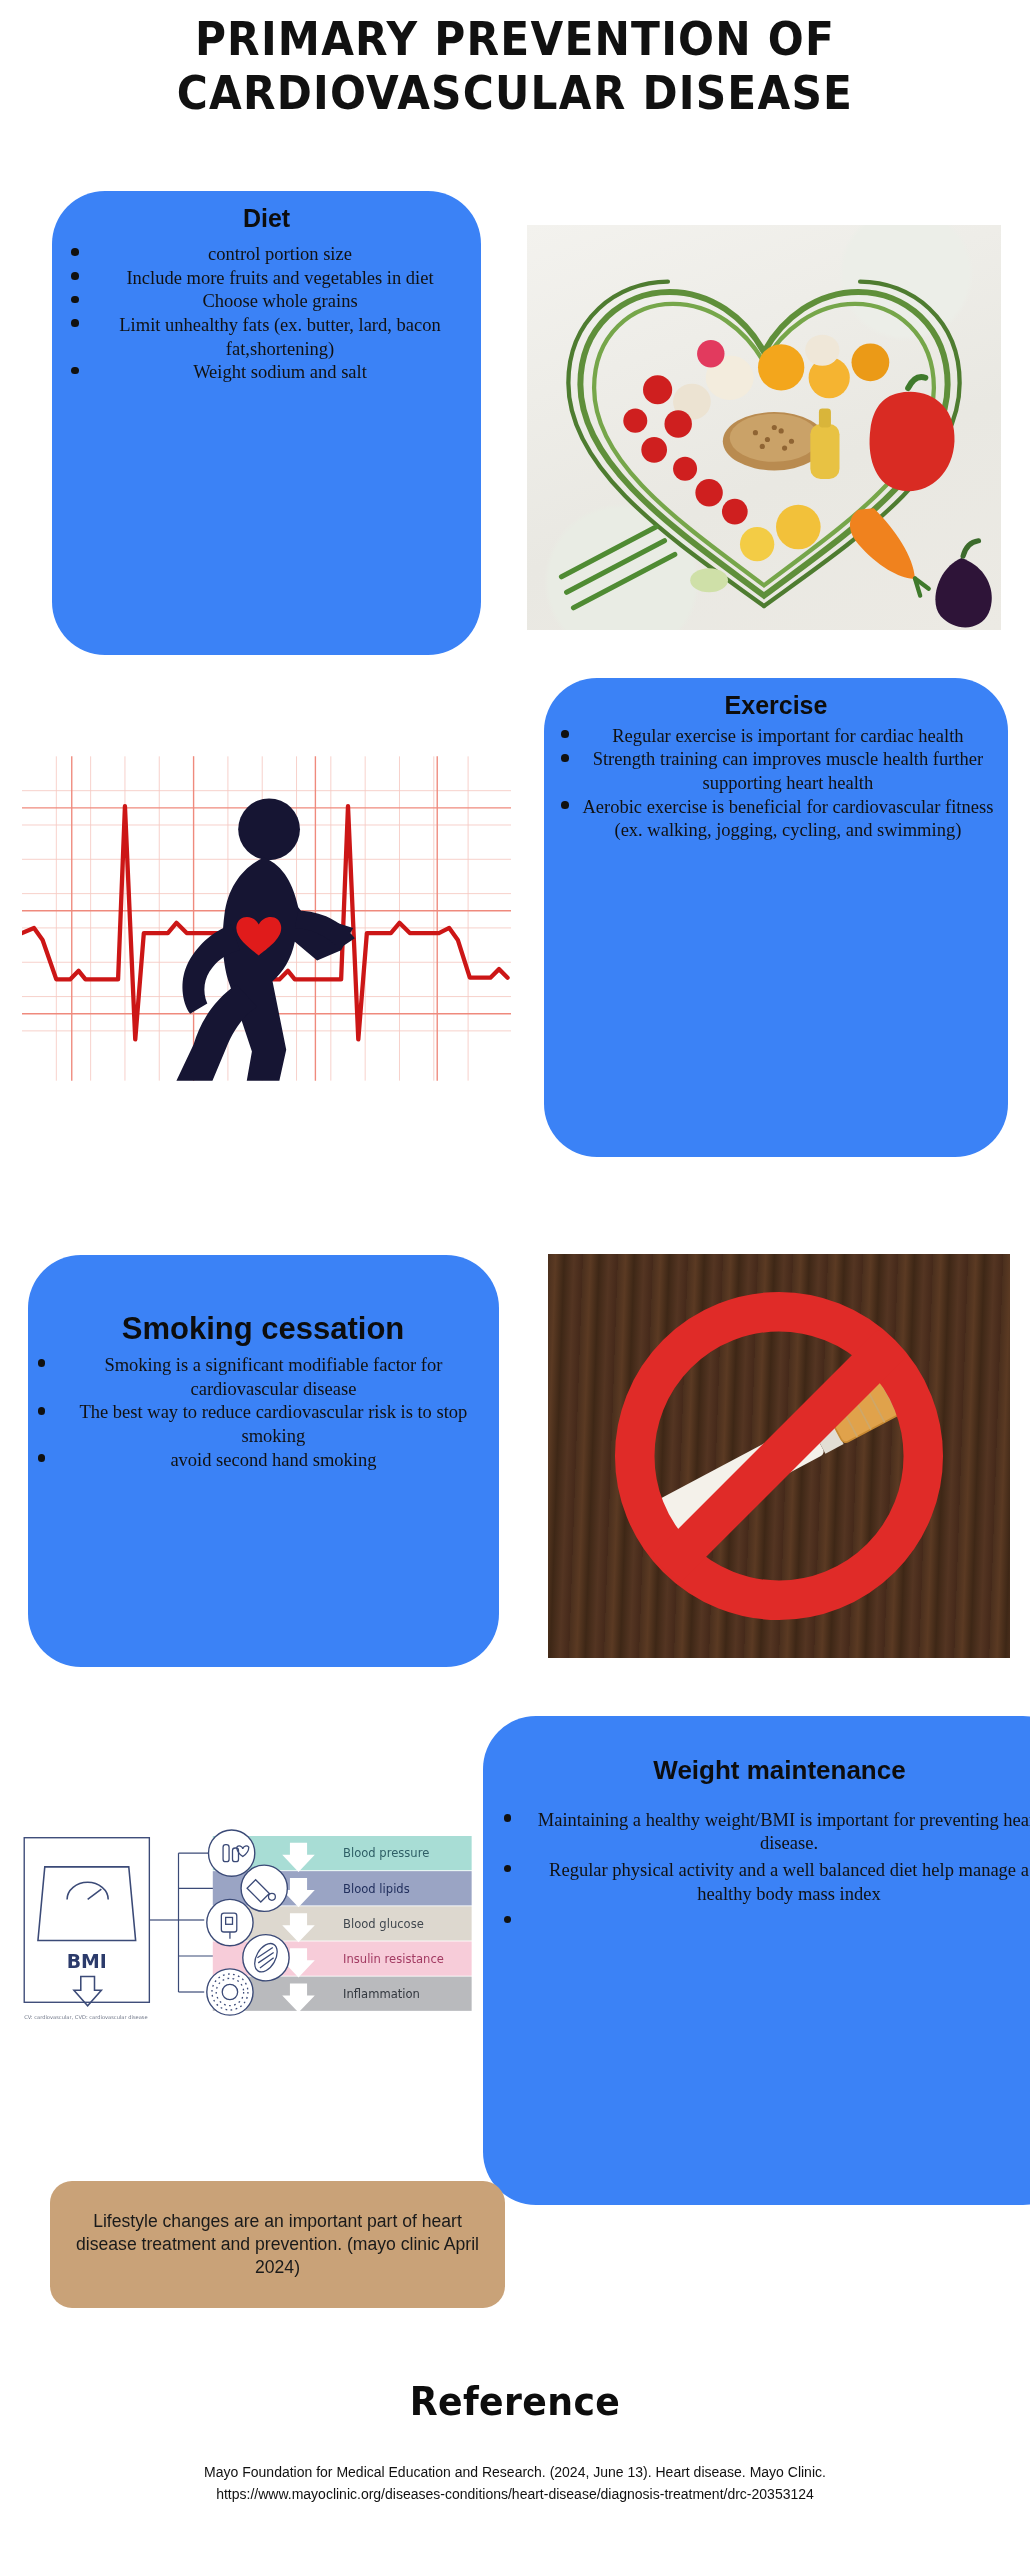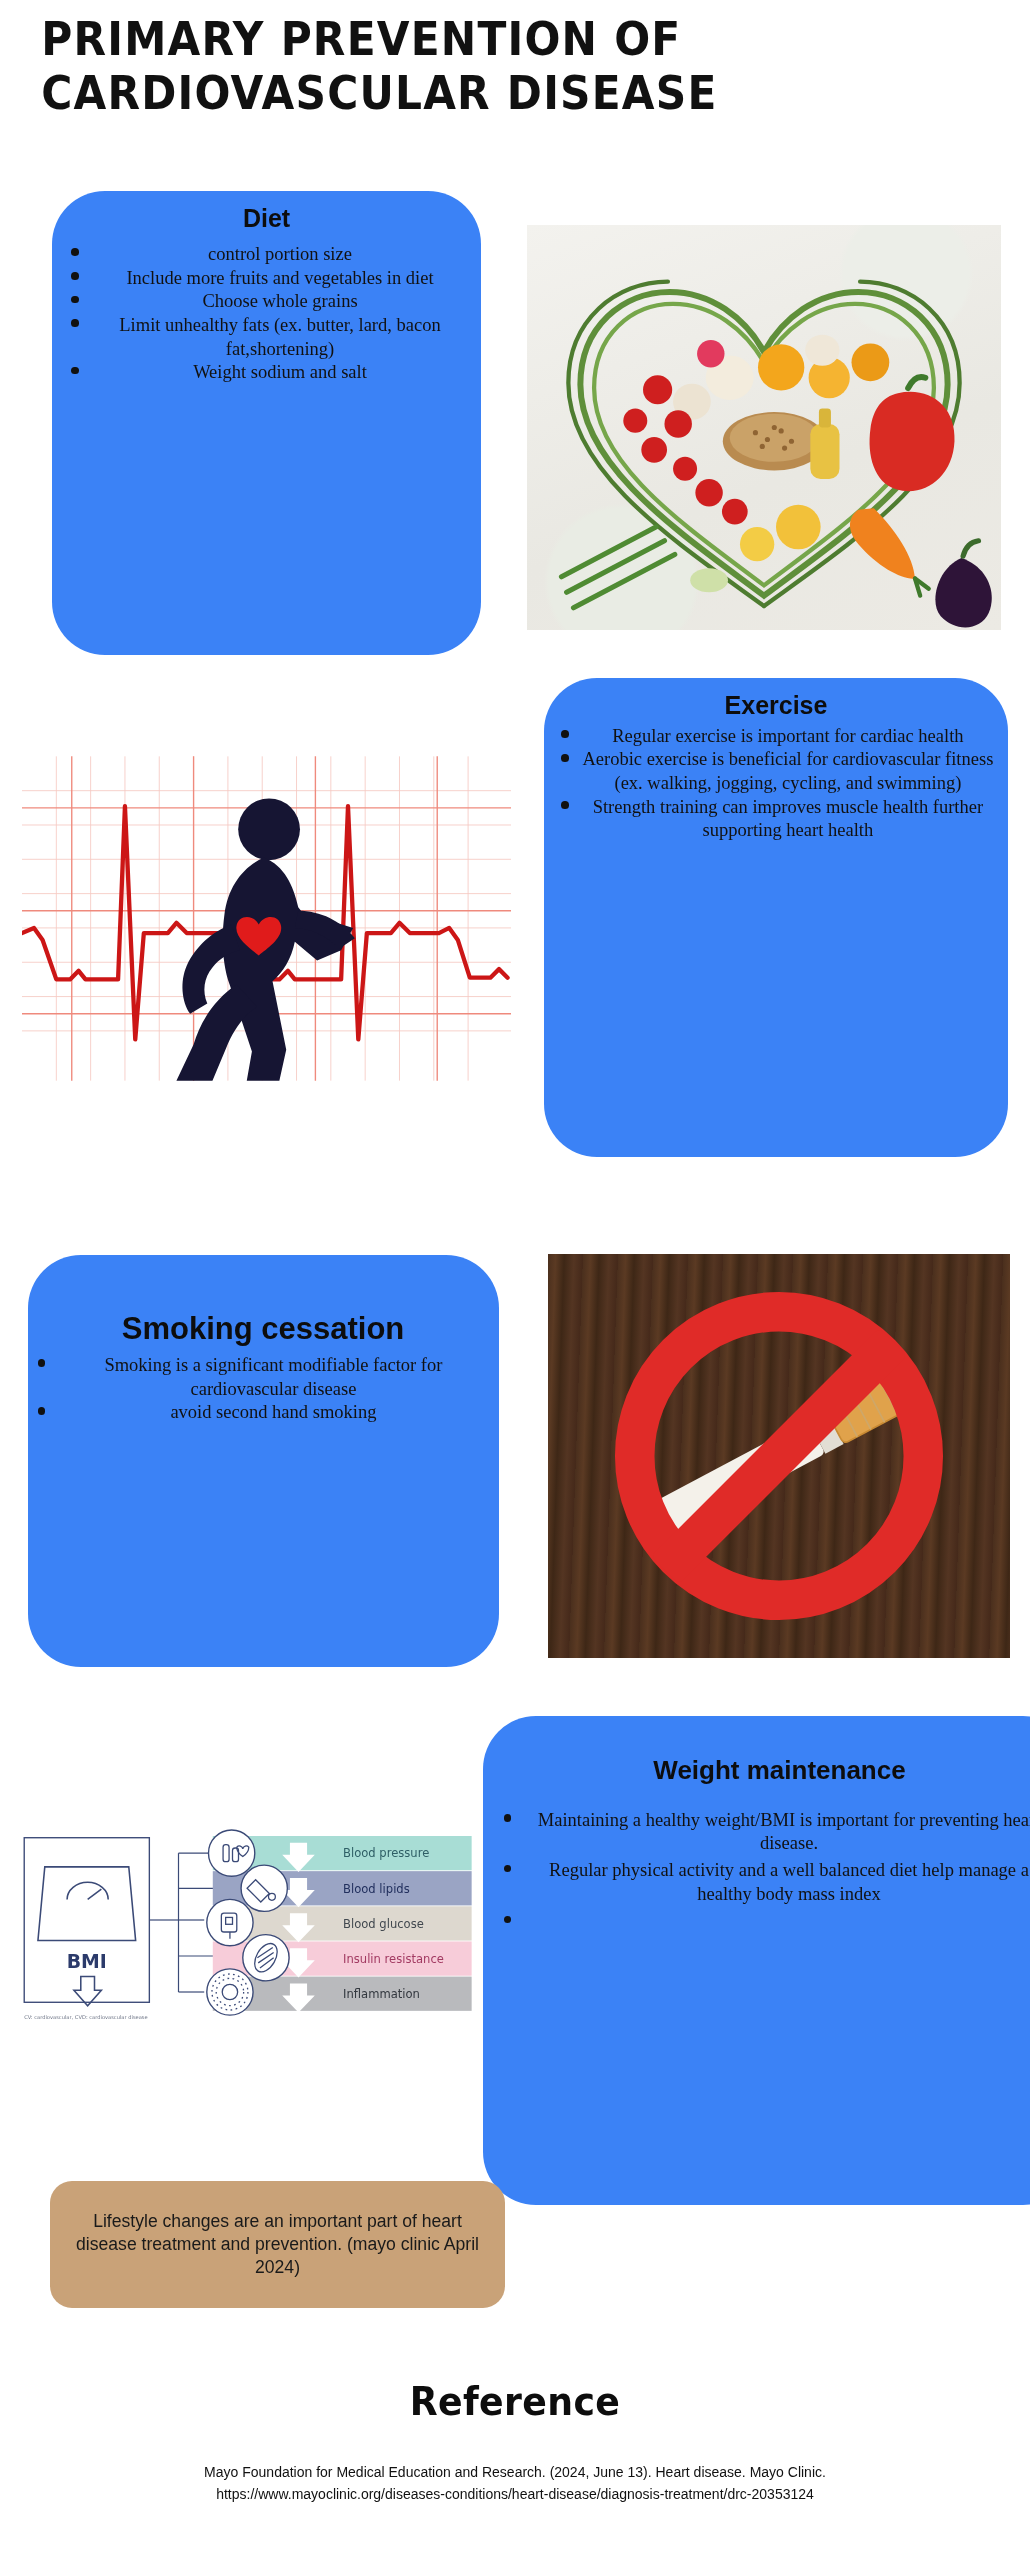--- a/index.html
+++ b/index.html
@@ -8,20 +8,21 @@
     width: 1030px;
     height: 2576px;
     background: #ffffff;
     font-family: "Liberation Sans", sans-serif;
     position: relative;
     overflow: hidden;
   }
 
   
   .poster-title {
+    text-align: center;
     padding-top: 12px;
   }
   .title-line {
     font-family: "DejaVu Sans", sans-serif;
     font-weight: bold;
     font-size: 46px;
     letter-spacing: 1.3px;
     color: #111111;
     line-height: 1.18;
     transform: scaleX(0.92);
@@ -255,29 +256,30 @@
     </g>
 
     <path d="M276 196 C270 184 252 184 250 198 C248 212 266 224 276 232 C286 224 304 212 302 198 C300 184 282 184 276 196Z" fill="#e01b1b"></path>
   </svg>
 </div>
 
 <div class="card" id="card-exercise">
   <div class="card-title">Exercise</div>
   <ul>
     <li><span class="bullet"></span><span>Regular exercise is important for cardiac health</span></li>
+    <li><span class="bullet"></span><span>Strength training can improves muscle health further supporting heart health</span></li>
     <li><span class="bullet"></span><span>Aerobic exercise is beneficial for cardiovascular fitness (ex. walking, jogging, cycling, and swimming)</span></li>
-    <li><span class="bullet"></span><span>Strength training can improves muscle health further supporting heart health</span></li>
   </ul>
 </div>
 
 <div class="card" id="card-smoking">
   <div class="card-title">Smoking cessation</div>
   <ul>
     <li><span class="bullet"></span><span>Smoking is a significant modifiable factor for cardiovascular disease</span></li>
+    <li><span class="bullet"></span><span>The best way to reduce cardiovascular risk is to stop smoking</span></li>
     <li><span class="bullet"></span><span>avoid second hand smoking</span></li>
   </ul>
 </div>
 
 <div class="img-frame" id="img-smoke">
   <div class="wood"></div>
   <svg width="462" height="404" viewBox="0 0 538 470" style="position:absolute;inset:0">
 
     <g transform="rotate(-28 269 235)">
       <rect x="108" y="214" width="210" height="44" rx="6" fill="#f4f1ea"></rect>

